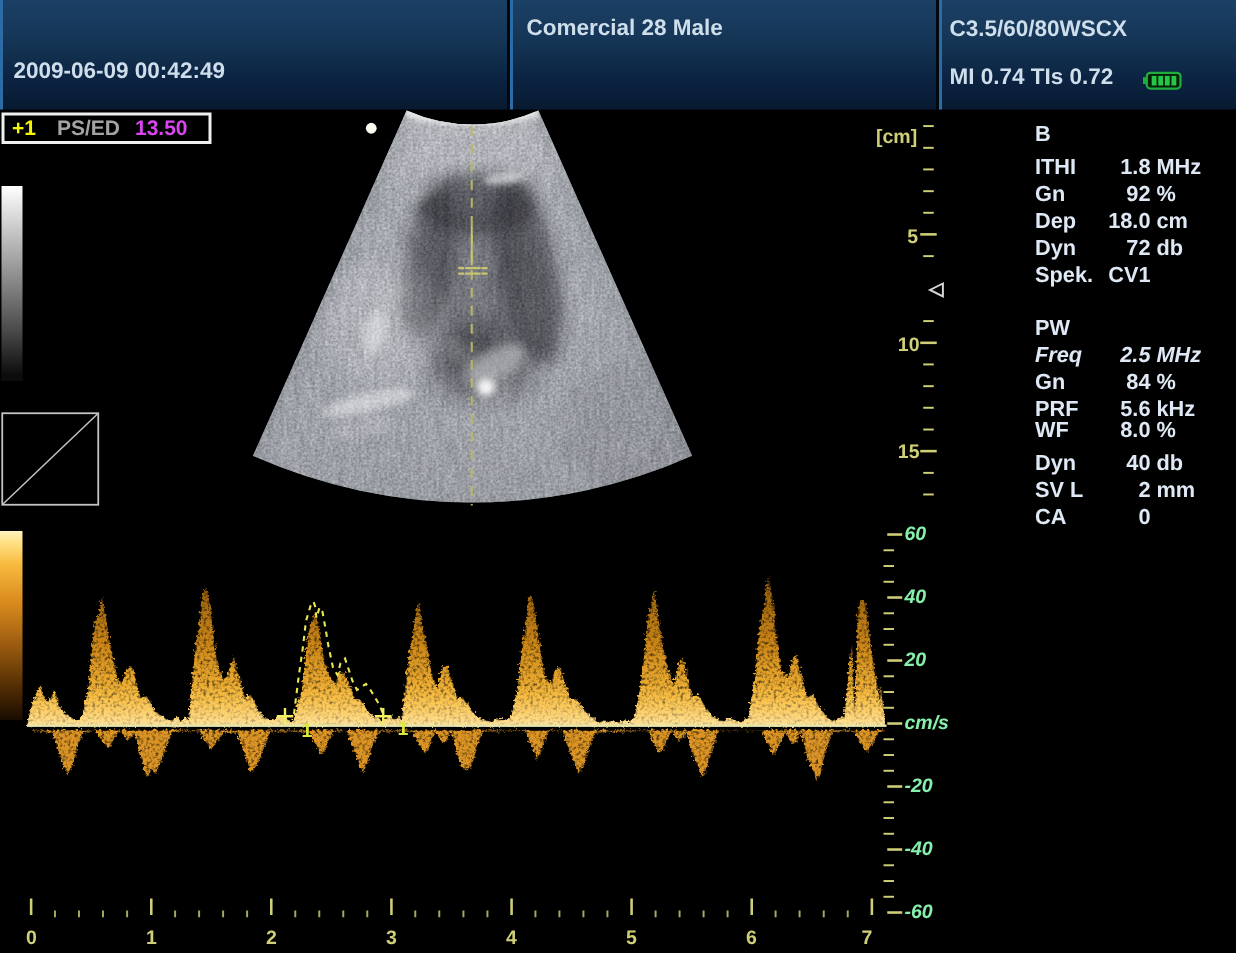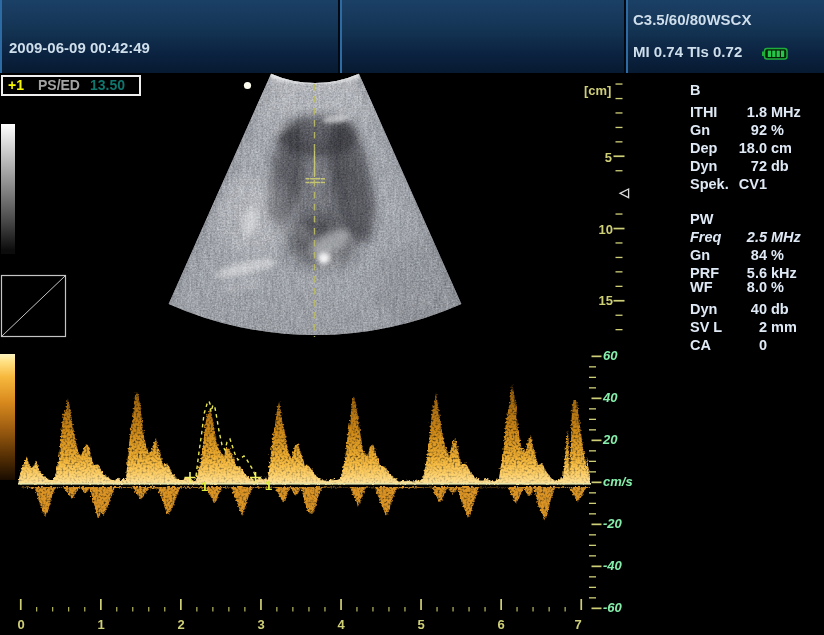--- a/index.html
+++ b/index.html
@@ -253,32 +253,33 @@
 <rect x="580.4" y="599" width="1.7" height="11" fill="#cfcf78"></rect>
 </svg>
 
 <div id="hdr"></div>
 <div class="hsec" style="left:0;width:335px;"></div>
 <div class="hsec" style="left:340px;width:282px;"></div>
 <div class="hsec" style="left:626px;width:196px;"></div>
 <div class="hdk" style="left:338px;"></div>
 <div class="hdk" style="left:624px;"></div>
 <div class="htxt" style="left:9px;top:39px;">2009-06-09 00:42:49</div>
+<div class="htxt" style="left:351px;top:10px;">Comercial 28 Male</div>
 <div class="htxt" style="left:633px;top:11px;">C3.5/60/80WSCX</div>
 <div class="htxt" style="left:633px;top:43px;">MI 0.74 TIs 0.72</div>
 <svg width="30" height="14" style="position:absolute;left:761px;top:47px;">
   <rect x="3.5" y="1.5" width="22.5" height="10.5" rx="2.5" fill="#062008" stroke="#1fae3c" stroke-width="1.5"></rect>
   <rect x="1" y="4.5" width="3" height="4.5" fill="#1fae3c"></rect>
   <rect x="6.8" y="3.6" width="3.2" height="6.4" fill="#25c748"></rect>
   <rect x="11.2" y="3.6" width="3.2" height="6.4" fill="#25c748"></rect>
   <rect x="15.6" y="3.6" width="3.2" height="6.4" fill="#25c748"></rect>
   <rect x="20" y="3.6" width="3.2" height="6.4" fill="#25c748"></rect>
 </svg>
 
-<div id="psed"><span style="color:#f6f600;padding-left:5px;">+1</span><span style="color:#a3a3a3;padding-left:14px;">PS/ED</span><span style="color:#0f766e;padding-left:10px;">13.50</span></div>
+<div id="psed"><span style="color:#f6f600;padding-left:5px;">+1</span><span style="color:#a3a3a3;padding-left:14px;">PS/ED</span><span style="color:#d946ef;padding-left:10px;">13.50</span></div>
 
 <div id="graybar"></div>
 <div id="orangebar"></div>
 
 <div class="klab" style="left:584px;top:83px;">[cm]</div>
 <div class="klab" style="left:598px;top:150px;width:14px;text-align:right;">5</div>
 <div class="klab" style="left:596px;top:222px;width:17px;text-align:right;">10</div>
 <div class="klab" style="left:596px;top:293px;width:17px;text-align:right;">15</div>
 
 <div class="vnum" style="top:348px">60</div>

